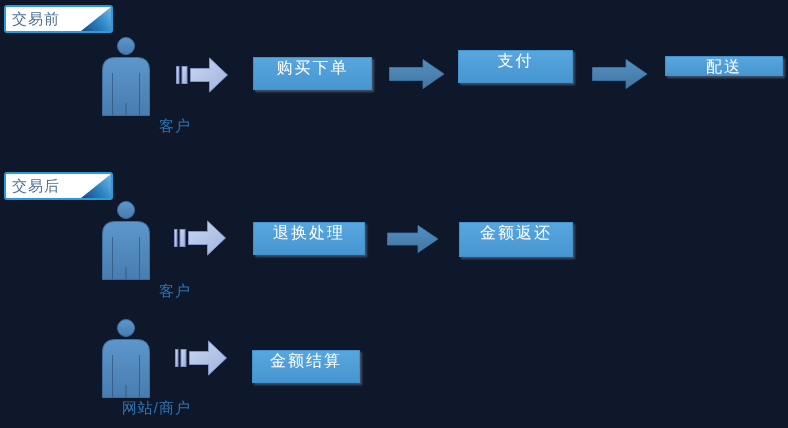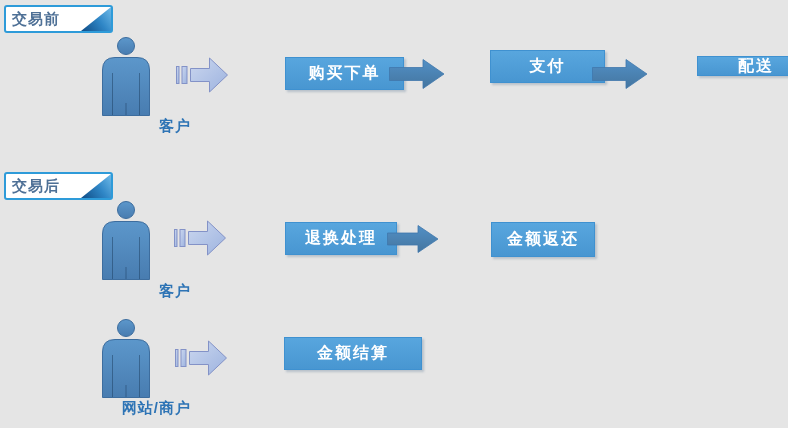--- a/index.html
+++ b/index.html
@@ -1,22 +1,21 @@
 <!DOCTYPE html>
 <html><head>
 <meta charset="utf-8">
 <style>
   html,body{margin:0;padding:0;background:#fff;}
   .canvas{
     position:relative;
     width:788px;height:428px;
-    background:#e5e5e5;
+    background:#0f172a;
     font-family:"Liberation Sans","DejaVu Sans",sans-serif;
     overflow:hidden;
-    font-weight:bold;
   }
   
   .banner{
     position:absolute;left:4px;width:109px;height:28px;
     background:#fff;
     border:2px solid #2E9BD9;
     border-radius:3px;
     box-sizing:border-box;
     display:flex;align-items:center;
   }
@@ -40,21 +39,21 @@
     font-size:15px;color:#2E74B5;letter-spacing:1px;
     white-space:nowrap;
   }
   
   .box{
     position:absolute;height:33px;
     background:linear-gradient(180deg,#58A6DE,#4896D1);
     border:1px solid #3F91D0;
     box-sizing:border-box;
     box-shadow:1.5px 2px 2px rgba(130,150,170,.45);
-    display:flex;align-items:center;justify-content:center;margin-left:32px;
+    display:flex;justify-content:center;
   }
   .box-label{
     color:#FFFFFF;font-size:16px;letter-spacing:2px;white-space:nowrap;
   }
   
   .arrow{position:absolute;}
 </style>
 </head>
 <body>
 
@@ -151,21 +150,21 @@
   <div class="box" style="left:253px;top:222px;width:112px">
     <span class="box-label">退换处理</span>
   </div>
 
   <div class="arrow" style="left:387px;top:224px">
     <svg width="52" height="30" viewBox="0 0 52 30">
       <path d="M0.5 9 H31 V1.5 L51 15 L31 28.5 V21 H0.5 Z" fill="url(#ag)" stroke="#4077AC" stroke-width="0.8"></path>
     </svg>
   </div>
 
-  <div class="box" style="left:459px;top:222px;width:104px;height:35px">
+  <div class="box" style="left:459px;top:222px;width:114px;height:35px">
     <span class="box-label">金额返还</span>
   </div>
 
   <div class="person" style="left:100px;top:318px">
     <svg width="52" height="80" viewBox="0 0 52 80">
       <circle cx="26" cy="10" r="8.5" fill="url(#pg)" stroke="#3D6D9E" stroke-width="1"></circle>
       <path d="M2.5 79.5 V34 Q2.5 21.5 15 21.5 H37 Q49.5 21.5 49.5 34 V79.5 Z" fill="url(#pg)" stroke="#3D6D9E" stroke-width="1"></path>
       <path d="M12.5 37 V79" stroke="rgba(28,62,96,.5)" stroke-width="1" fill="none"></path>
       <path d="M39.5 37 V79" stroke="rgba(28,62,96,.5)" stroke-width="1" fill="none"></path>
       <path d="M26 67 V79" stroke="rgba(28,62,96,.5)" stroke-width="1" fill="none"></path>
@@ -174,17 +173,17 @@
   <div class="actor-label" style="left:61px;top:399px">网站/商户</div>
 
   <div class="arrow" style="left:175px;top:339px">
     <svg width="53" height="38" viewBox="0 0 53 38">
       <rect x="0.5" y="10.5" width="2.5" height="17" fill="url(#sg)" stroke="#8392C7" stroke-width="1"></rect>
       <rect x="6" y="10.5" width="5" height="17" fill="url(#sg)" stroke="#8392C7" stroke-width="1"></rect>
       <path d="M14.5 12.5 H33.5 V2 L51.5 19 L33.5 36 V25.5 H14.5 Z" fill="url(#sg)" stroke="#8392C7" stroke-width="1"></path>
     </svg>
   </div>
 
-  <div class="box" style="left:252px;top:337px;width:138px">
+  <div class="box" style="left:252px;top:350px;width:108px">
     <span class="box-label">金额结算</span>
   </div>
 
 </div>
 
 </body></html>

